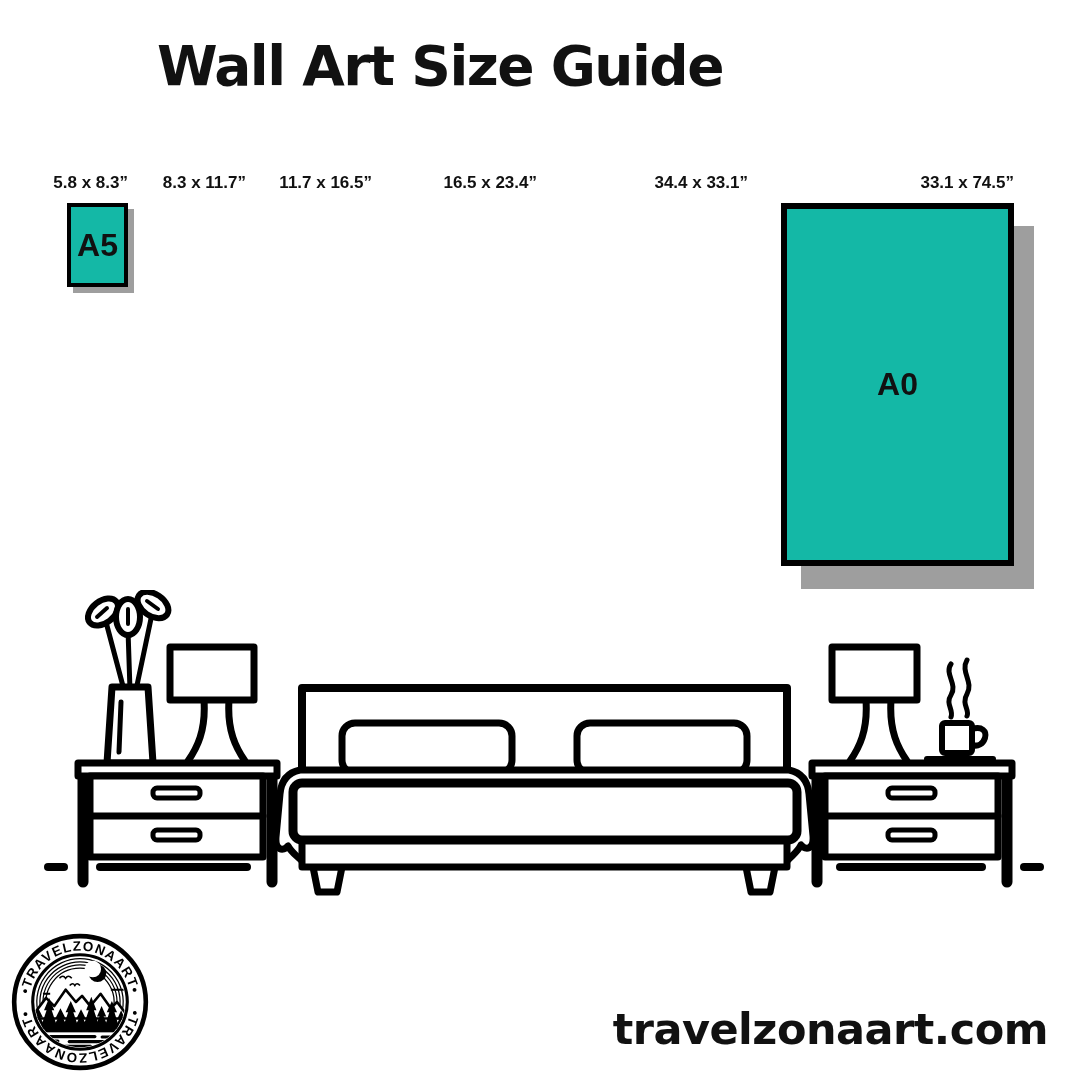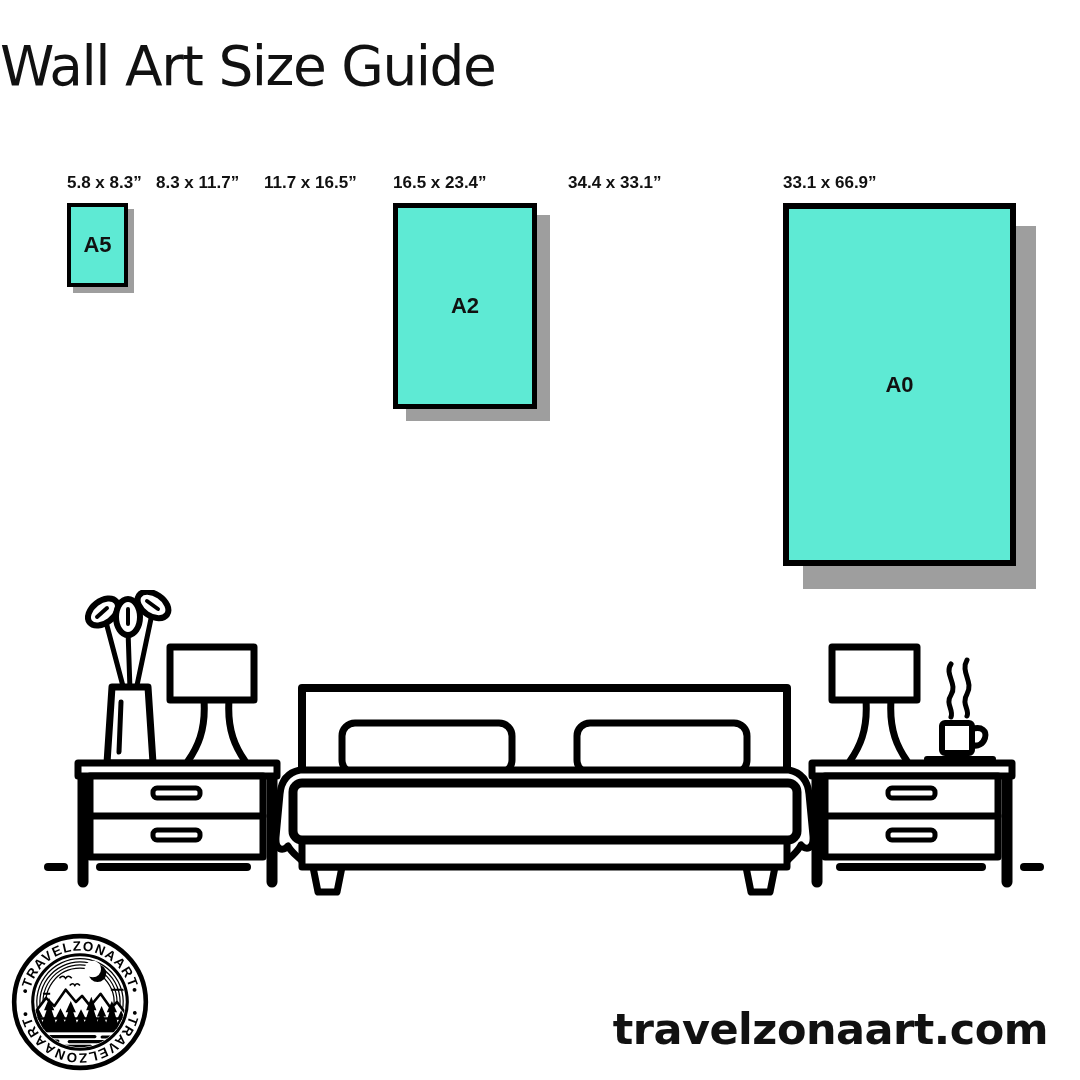--- a/index.html
+++ b/index.html
@@ -1,29 +1,29 @@
 <!DOCTYPE html>
 <html><head>
 <meta charset="utf-8">
 <style>
   html,body{margin:0;padding:0}
   body{
     width:1080px;height:1080px;position:relative;overflow:hidden;
     background:#ffffff;font-family:"Liberation Sans",sans-serif;color:#111;
   }
   .title{
-    position:absolute;top:34px;left:0;width:880px;
-    font-family:"DejaVu Sans",sans-serif;font-weight:normal;font-size:55px;letter-spacing:-1.5px;
+    position:absolute;top:34px;left:0;width:880px;text-align:center;
+    font-family:"DejaVu Sans",sans-serif;font-weight:bold;font-size:55px;letter-spacing:-1.5px;
   }
-  .size-item{position:absolute;top:172px;display:flex;flex-direction:column;align-items:flex-start}
+  .size-item{position:absolute;top:172px;display:flex;flex-direction:column;align-items:flex-end}
   .size-dim{font-size:17px;font-weight:bold;white-space:nowrap;height:22px;line-height:22px;margin-bottom:9px}
   .size-card{
-    box-sizing:border-box;background:#5eead4;border:4px solid #000;
+    box-sizing:border-box;background:#14b8a6;border:4px solid #000;
     display:flex;align-items:center;justify-content:center;
-    font-weight:bold;font-size:22px;
+    font-weight:bold;font-size:32px;
   }
   .a5{left:67px;width:61px}   .a5 .size-card{width:61px;height:84px;box-shadow:6px 6px 0 #9e9e9e}
   .a4{left:156px;width:90px}  .a4 .size-card{width:90px;height:109px;box-shadow:8px 8px 0 #9e9e9e}
   .a3{left:264px;width:108px} .a3 .size-card{width:108px;height:157px;border-width:5px;box-shadow:10px 10px 0 #9e9e9e}
   .a2{left:393px;width:144px} .a2 .size-card{width:144px;height:206px;border-width:5px;box-shadow:13px 12px 0 #9e9e9e}
   .a1{left:568px;width:180px} .a1 .size-card{width:180px;height:279px;border-width:6px;box-shadow:15px 15px 0 #9e9e9e}
   .a0{left:783px;width:231px} .a0 .size-card{width:233px;height:363px;border-width:6px;box-shadow:20px 23px 0 #9e9e9e}
   .scene{position:absolute;left:0;top:590px}
   .logo{position:absolute;left:8px;top:930px}
   .logo text{font-family:"Liberation Sans",sans-serif}
@@ -44,29 +44,26 @@
     </div>
 </div>
 <div class="size-item a4">
   <div class="size-dim">8.3 x 11.7”</div>
 </div>
 <div class="size-item a3">
   <div class="size-dim">11.7 x 16.5”</div>
 </div>
 <div class="size-item a2">
   <div class="size-dim">16.5 x 23.4”</div>
-  <div class="size-card">
-      <span>A2</span>
-    </div>
 </div>
 <div class="size-item a1">
   <div class="size-dim">34.4 x 33.1”</div>
 </div>
 <div class="size-item a0">
-  <div class="size-dim">33.1 x 66.9”</div>
+  <div class="size-dim">33.1 x 74.5”</div>
   <div class="size-card">
       <span>A0</span>
     </div>
 </div>
 
 <svg class="scene" width="1080" height="320" viewBox="0 0 1080 320">
   <g stroke="#000" stroke-linecap="round" stroke-linejoin="round" fill="none">
 
     <g>
       <line x1="124" y1="100" x2="106" y2="32" stroke-width="5"></line>

